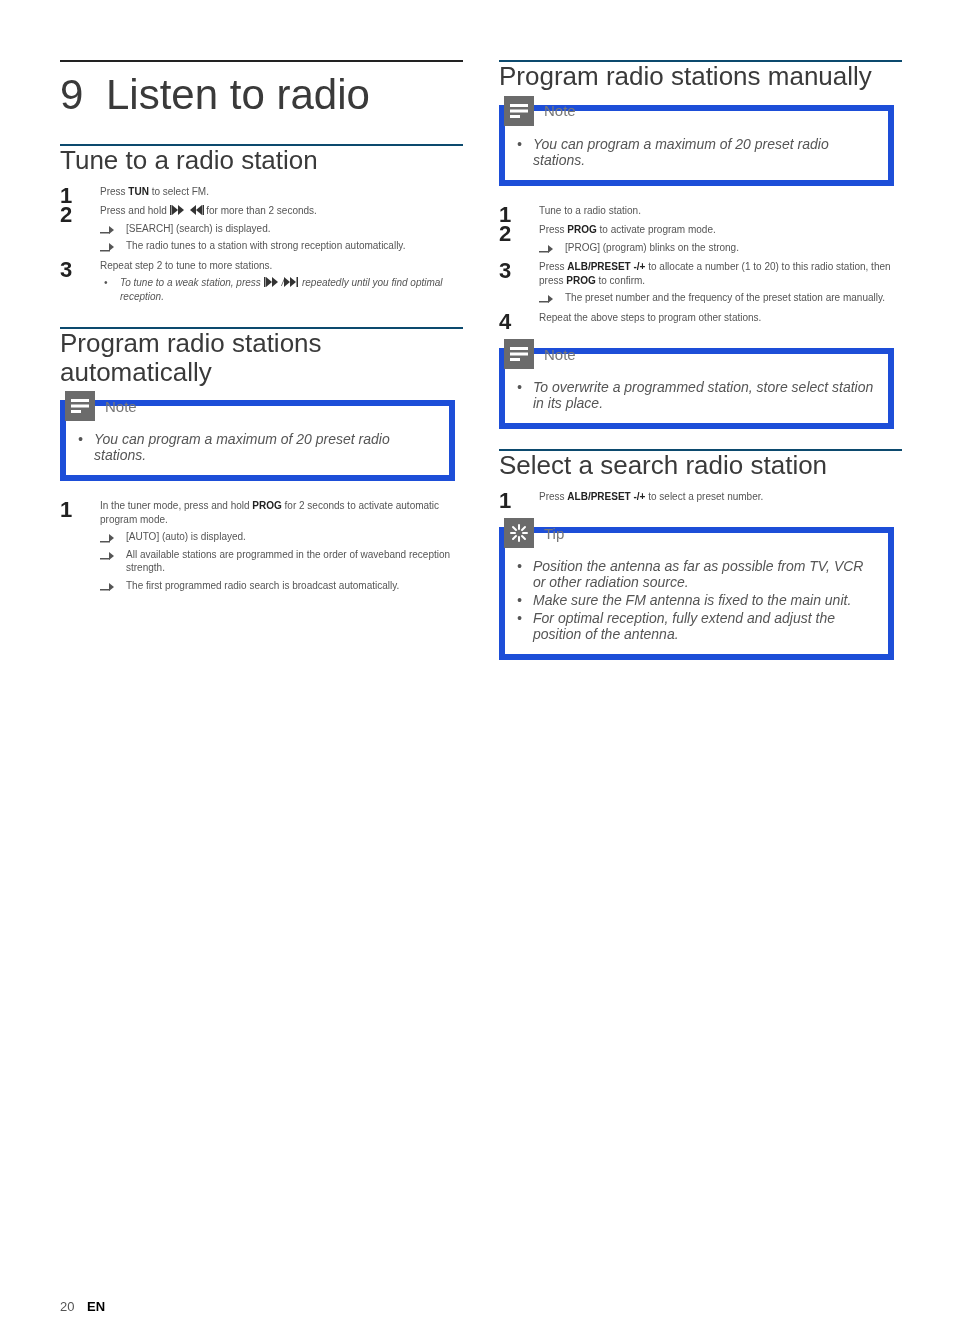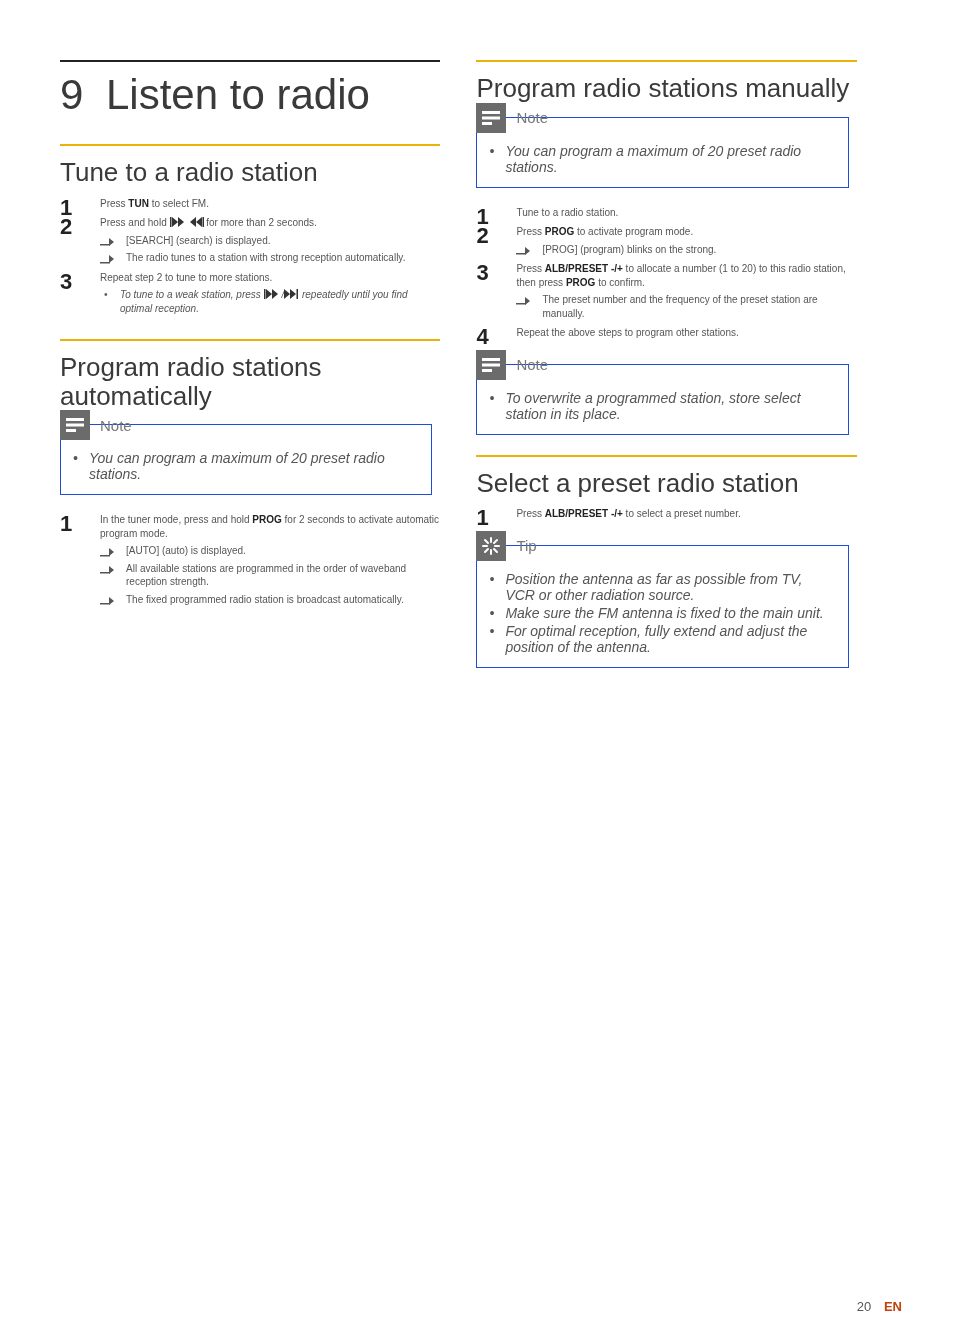--- a/index.html
+++ b/index.html
@@ -9,21 +9,21 @@
     background: #ffffff;
     font-family: "Gill Sans", "Gill Sans MT", "Trebuchet MS", sans-serif;
     color: #3a3a3a;
     width: 954px;
     height: 1344px;
     position: relative;
   }
   .page {
     padding: 50px 52px 30px 60px;
     display: flex;
-    flex-direction: row;
+    flex-direction: column;
     height: 100%;
     justify-content: center;
   }
   .columns {
     display: flex;
     gap: 36px;
     flex: 1;
   }
   .col {
     flex: 1;
@@ -38,22 +38,21 @@
     line-height: 1.1;
   }
   h1.chapter .num {
     display:inline-block;
     width: 46px;
   }
   h2.section {
     font-size: 26px;
     font-weight: 400;
     margin: 20px 0 10px 0;
-    padding-top: 12px;
-    border-top: 2px solid #eab308;
+    border-top: 2px solid #0c4a6e;
     line-height: 1.1;
   }
   ol.steps {
     list-style: none;
     padding: 0;
     margin: 6px 0 24px 0;
     counter-reset: step;
   }
   ol.steps > li {
     position: relative;
@@ -117,21 +116,21 @@
     margin: 3px 0;
   }
   ul.bullets > li::before {
     content: "•";
     position: absolute;
     left: 4px;
     top: 0;
     color: #555;
   }
   .note-box {
-    border: 1px solid #1d4ed8;
+    border: 6px solid #1d4ed8;
     margin: 14px 8px 18px 0;
     font-size: 14px;
     color: #555;
   }
   .note-head {
     display: flex;
     align-items: center;
     gap: 10px;
     padding: 0 0 0 0;
     margin-top: -15px;
@@ -163,21 +162,21 @@
     vertical-align: -1px;
     line-height:0;
   }
   .footer {
     font-size: 13px;
     color: #555;
     margin-top: auto;
     padding-top: 20px;
   }
   .footer .pn { margin-right: 9px; }
-  .footer .lang { font-weight:700; color:#c2410c; }
+  .footer .lang { font-weight:700; color:#000000; }
 </style>
 </head>
 <body>
 
 <div class="page">
   <div class="columns">
 
     <div class="col">
       <h1 class="chapter">
         <span class="num">9</span><span>Listen to radio</span>
@@ -247,21 +246,21 @@
           </ul>
         </div>
       </div>
 
       <ol class="steps">
         <li>
           <span>In the tuner mode, press and hold </span><span class="b">PROG</span><span> for 2 seconds to activate automatic program mode.</span>
           <ul class="results">
             <li>[AUTO] (auto) is displayed.</li>
             <li>All available stations are programmed in the order of waveband reception strength.</li>
-            <li>The fixed programmed radio station is broadcast automatically.</li>
+            <li>The first programmed radio search is broadcast automatically.</li>
           </ul>
         </li>
       </ol>
     </div>
 
     <div class="col">
       <h2 class="section" style="margin-top:10px;">Program radio stations manually</h2>
 
       <div class="note-box">
         <div class="note-head">
@@ -313,21 +312,21 @@
           </span>
           <span class="note-title">Note</span>
         </div>
         <div class="note-body">
           <ul class="bullets">
             <li>To overwrite a programmed station, store select station in its place.</li>
           </ul>
         </div>
       </div>
 
-      <h2 class="section">Select a preset radio station</h2>
+      <h2 class="section">Select a search radio station</h2>
       <ol class="steps">
         <li>
           <span>Press </span><span class="b">ALB/PRESET -/+</span><span> to select a preset number.</span>
         </li>
       </ol>
 
       <div class="note-box">
         <div class="note-head">
           <span class="note-icon">
             <svg width="18" height="18" viewBox="0 0 18 18">

